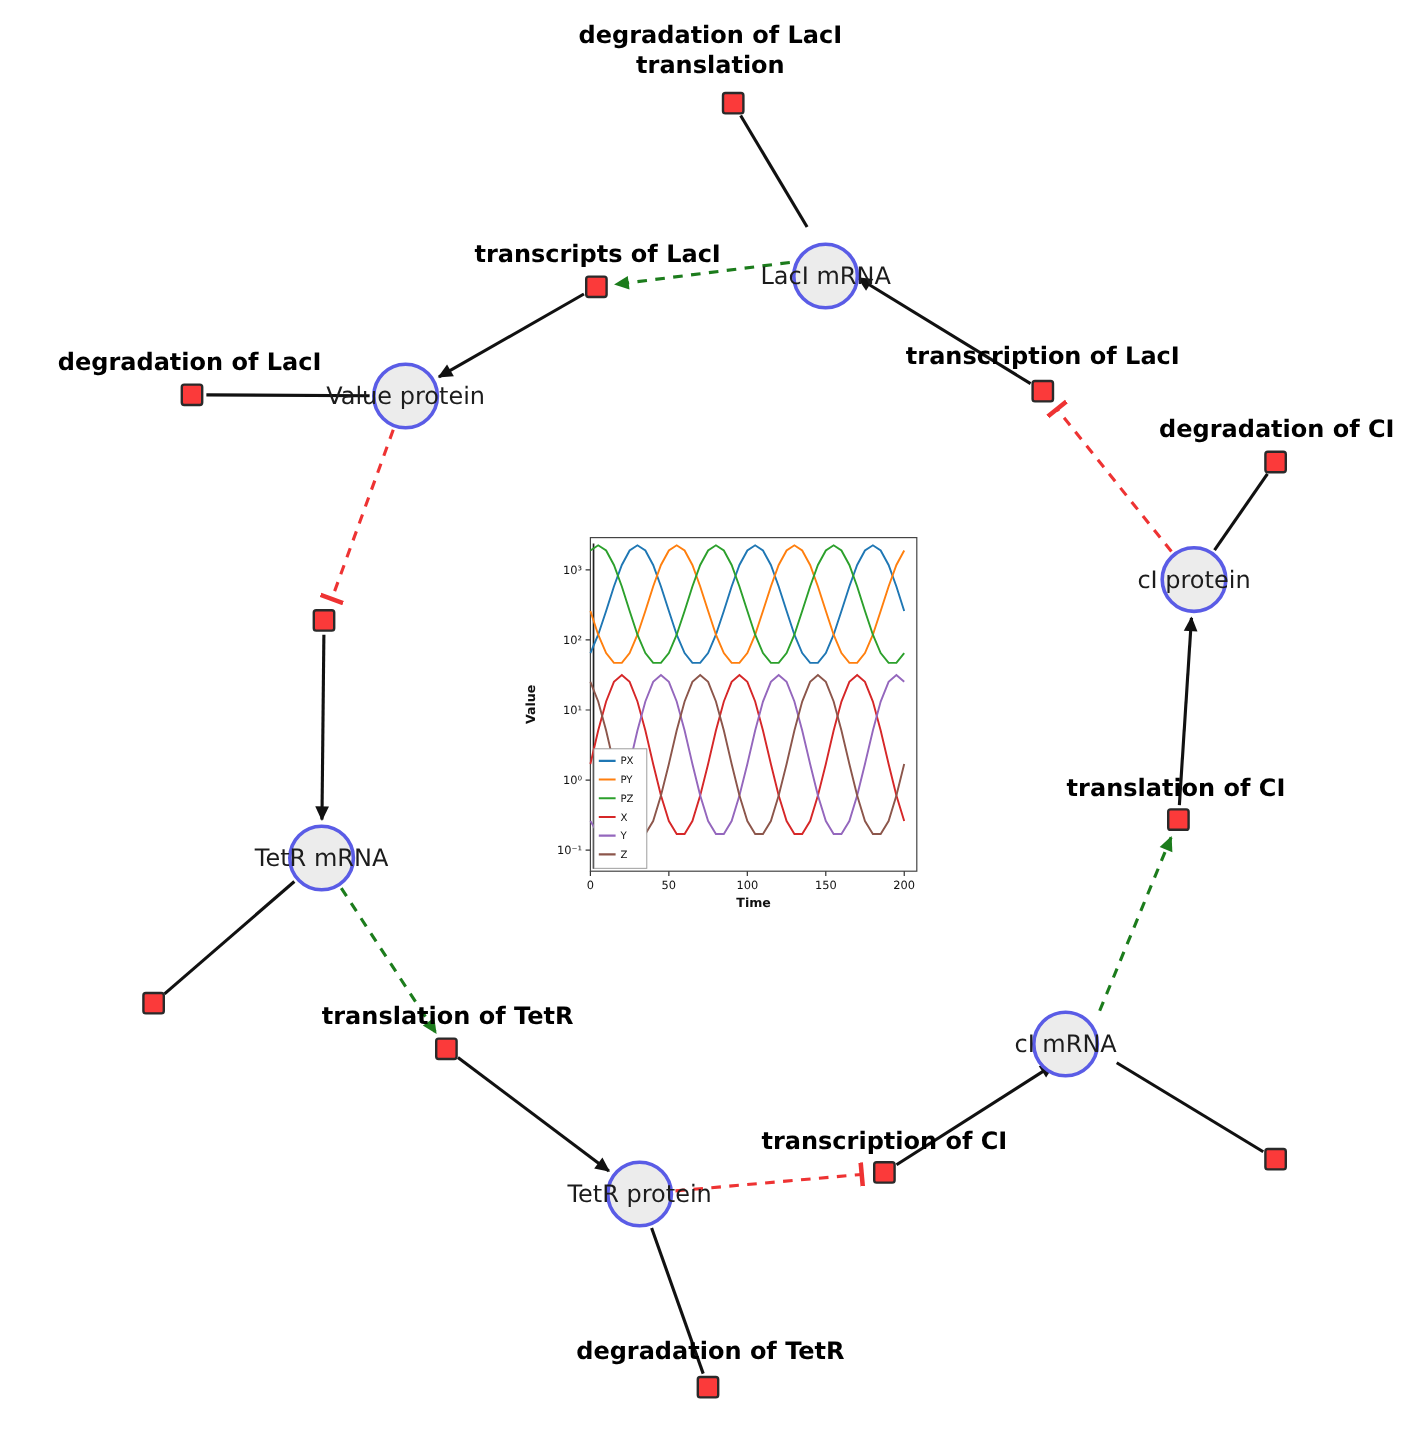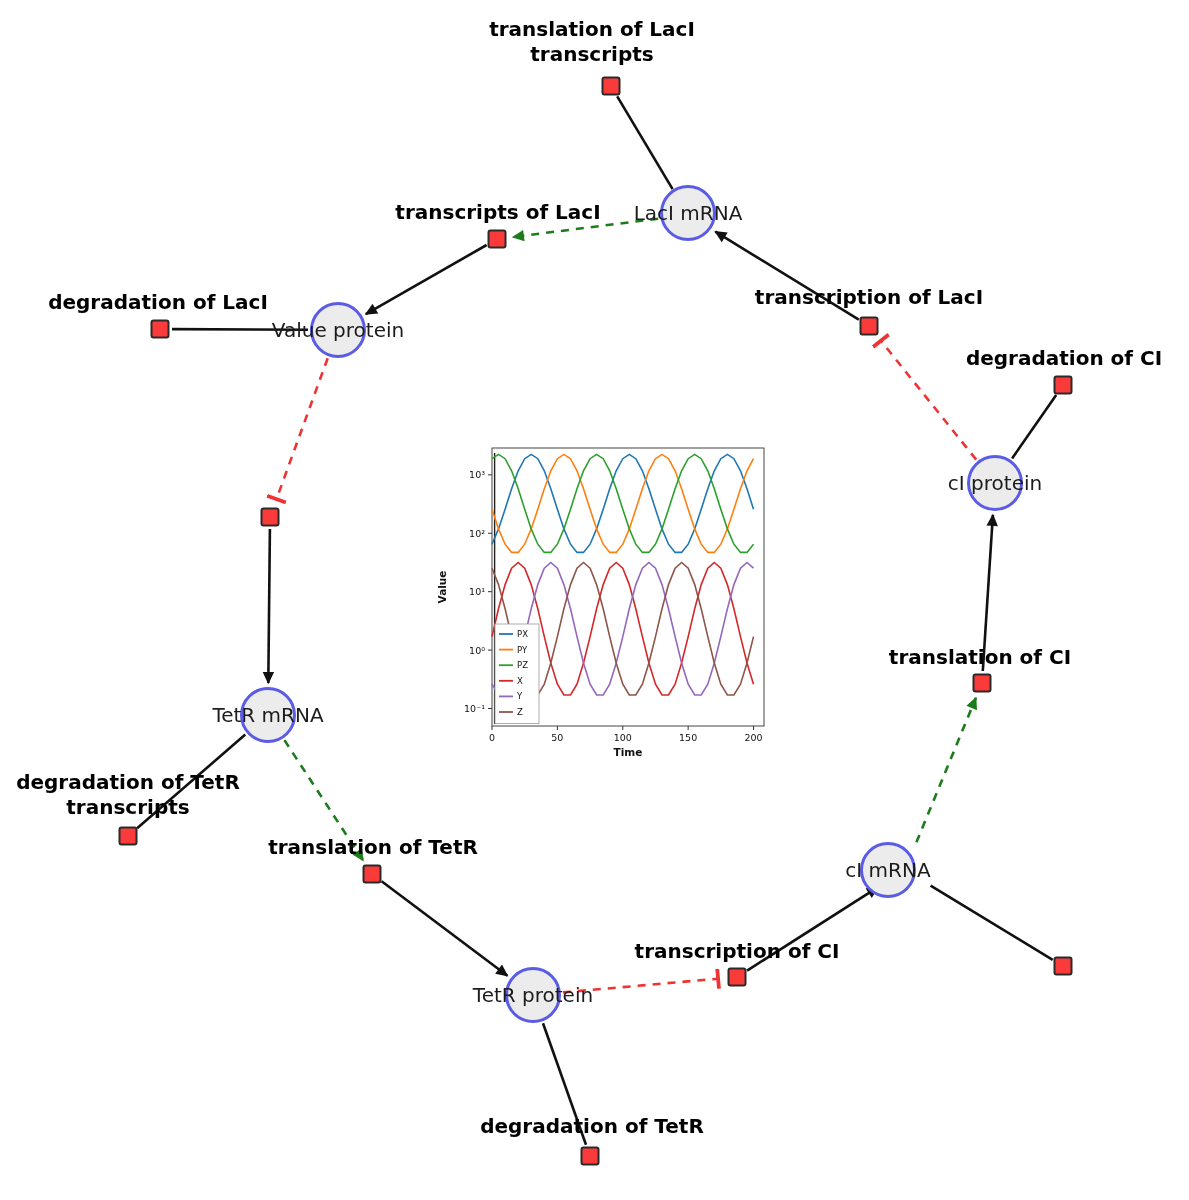--- a/index.html
+++ b/index.html
@@ -54,21 +54,21 @@
       <line x1="747.1" y1="970.6" x2="878.0" y2="887.2" class="edge edge-production" marker-end="url(#arrow-black)"></line>
       <line x1="982.8" y1="671.0" x2="992.9" y2="514.9" class="edge edge-production" marker-end="url(#arrow-black)"></line>
       <line x1="658.2" y1="218.7" x2="512.9" y2="237.0" class="edge edge-modifier" marker-end="url(#arrow-green)"></line>
       <line x1="284.4" y1="740.1" x2="363.2" y2="860.6" class="edge edge-modifier" marker-end="url(#arrow-green)"></line>
       <line x1="916.4" y1="842.3" x2="975.9" y2="697.8" class="edge edge-modifier" marker-end="url(#arrow-green)"></line>
       <line x1="327.7" y1="358.2" x2="276.5" y2="499.1" class="edge edge-inhibition" marker-end="url(#tbar-red)"></line>
       <line x1="562.9" y1="992.4" x2="718.1" y2="978.7" class="edge edge-inhibition" marker-end="url(#tbar-red)"></line>
       <line x1="976.2" y1="459.6" x2="880.9" y2="340.8" class="edge edge-inhibition" marker-end="url(#tbar-red)"></line>
     </svg>
 
-  <div class="species" style="left:688px;top:213px">
+  <div class="species" style="left:688px;top:230px">
     <span class="slabel">LacI mRNA</span>
   </div>
   <div class="species" style="left:338px;top:330px">
     <span class="slabel">Value protein</span>
   </div>
   <div class="species" style="left:268px;top:715px">
     <span class="slabel">TetR mRNA</span>
   </div>
   <div class="species" style="left:533px;top:995px">
     <span class="slabel">TetR protein</span>
@@ -86,27 +86,26 @@
   <div class="reaction" style="left:869px;top:326px"></div>
   <div class="reaction" style="left:1063px;top:385px"></div>
   <div class="reaction" style="left:270px;top:517px"></div>
   <div class="reaction" style="left:982px;top:683px"></div>
   <div class="reaction" style="left:128px;top:836px"></div>
   <div class="reaction" style="left:372px;top:874px"></div>
   <div class="reaction" style="left:737px;top:977px"></div>
   <div class="reaction" style="left:1063px;top:966px"></div>
   <div class="reaction" style="left:590px;top:1156px"></div>
 
-  <div class="rlabel wrap" style="left:592px;top:42px;width:240px">translation of LacI transcripts</div>
+  <div class="rlabel wrap" style="left:592px;top:42px;width:240px">degradation of LacI translation</div>
   <div class="rlabel" style="left:498px;top:212px">transcripts of LacI</div>
   <div class="rlabel" style="left:158px;top:302px">degradation of LacI</div>
   <div class="rlabel" style="left:869px;top:297px">transcription of LacI</div>
   <div class="rlabel" style="left:1064px;top:358px">degradation of CI</div>
   <div class="rlabel" style="left:980px;top:657px">translation of CI</div>
-  <div class="rlabel wrap" style="left:128px;top:795px;width:256px">degradation of TetR transcripts</div>
   <div class="rlabel" style="left:373px;top:847px">translation of TetR</div>
   <div class="rlabel" style="left:737px;top:951px">transcription of CI</div>
   <div class="rlabel" style="left:592px;top:1126px">degradation of TetR</div>
 
   <div id="chart">
     <svg id="chart-svg" width="345" height="326">
         <rect x="60" y="10" width="272" height="278" fill="#fff" stroke="#444" stroke-width="1"></rect>
         <line x1="60" y1="288" x2="60" y2="292" stroke="#333" stroke-width="1"></line>
         <text x="60" y="303" text-anchor="middle" font-size="9.5" fill="#111">0</text>
         <line x1="125.38461538461539" y1="288" x2="125.38461538461539" y2="292" stroke="#333" stroke-width="1"></line>

